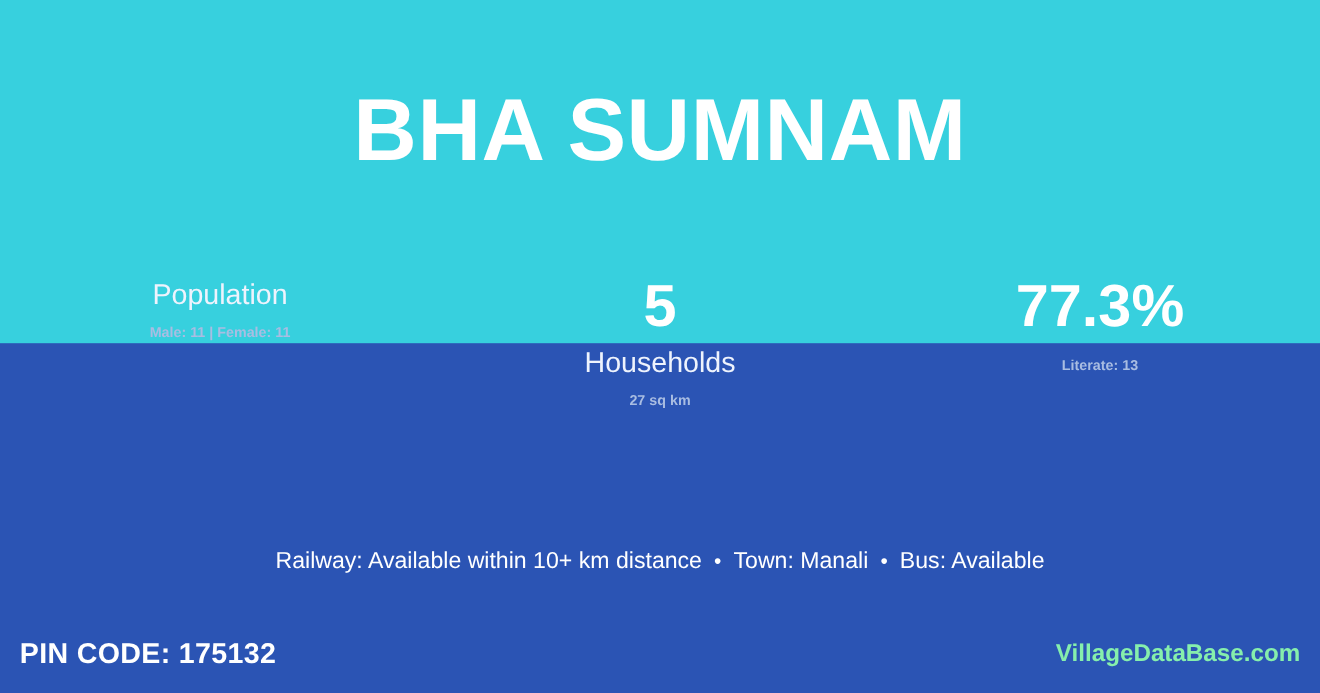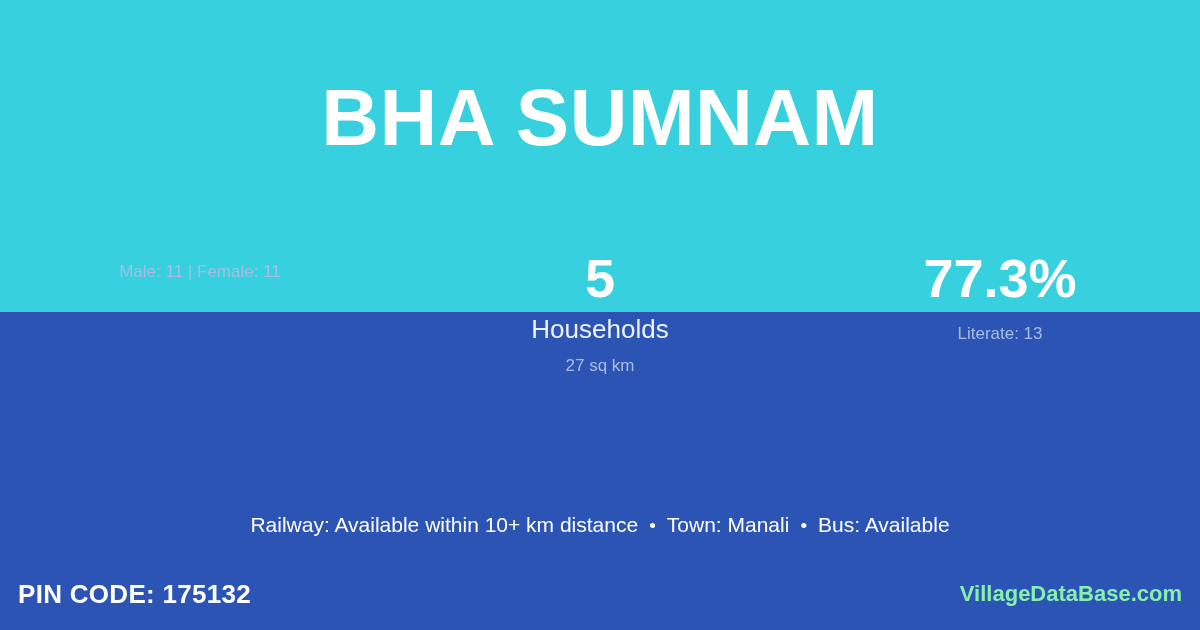--- a/index.html
+++ b/index.html
@@ -106,31 +106,31 @@
     margin-top: 6px;
     font-size: 26px;
     font-weight: normal;
     color: #eef3fd;
     line-height: 1.0;
     white-space: nowrap;
   }
 
   .stat-sub {
     margin-top: 15px;
-    font-size: 17px;
-    font-weight: normal;
+    font-size: 13px;
+    font-weight: bold;
     color: #a9bde2;
     line-height: 1.0;
     white-space: nowrap;
   }
 
   
   .amenities {
     position: absolute;
-    top: 514px;
+    top: 499px;
     left: 0;
     width: 1200px;
     text-align: center;
     font-size: 21px;
     color: #ffffff;
     line-height: 1.0;
     white-space: nowrap;
   }
 
   .amenities .sep {
@@ -176,20 +176,21 @@
 
   <div class="teal-band"></div>
 
   <div class="header">
     <div class="village-title">BHA SUMNAM</div>
   </div>
 
   <div class="stats-row">
 
     <div class="stat-col">
+      <div class="stat-label">Population</div>
       <div class="stat-sub">Male: 11 | Female: 11</div>
     </div>
 
     <div class="stat-col">
       <div class="stat-value">5</div>
       <div class="stat-label">Households</div>
       <div class="stat-sub">27 sq km</div>
     </div>
 
     <div class="stat-col">

